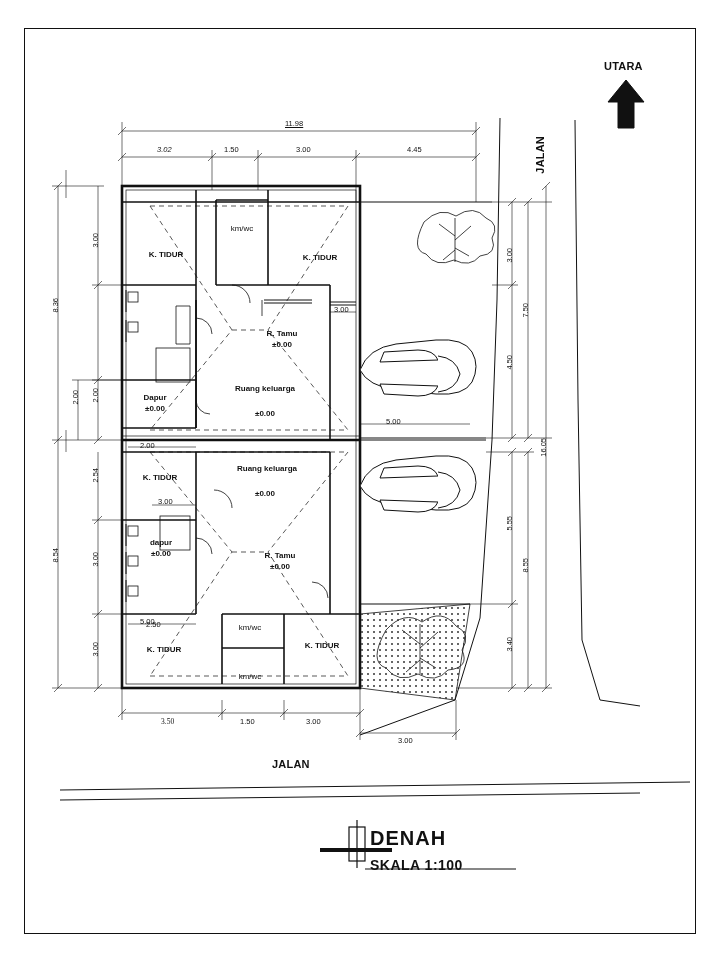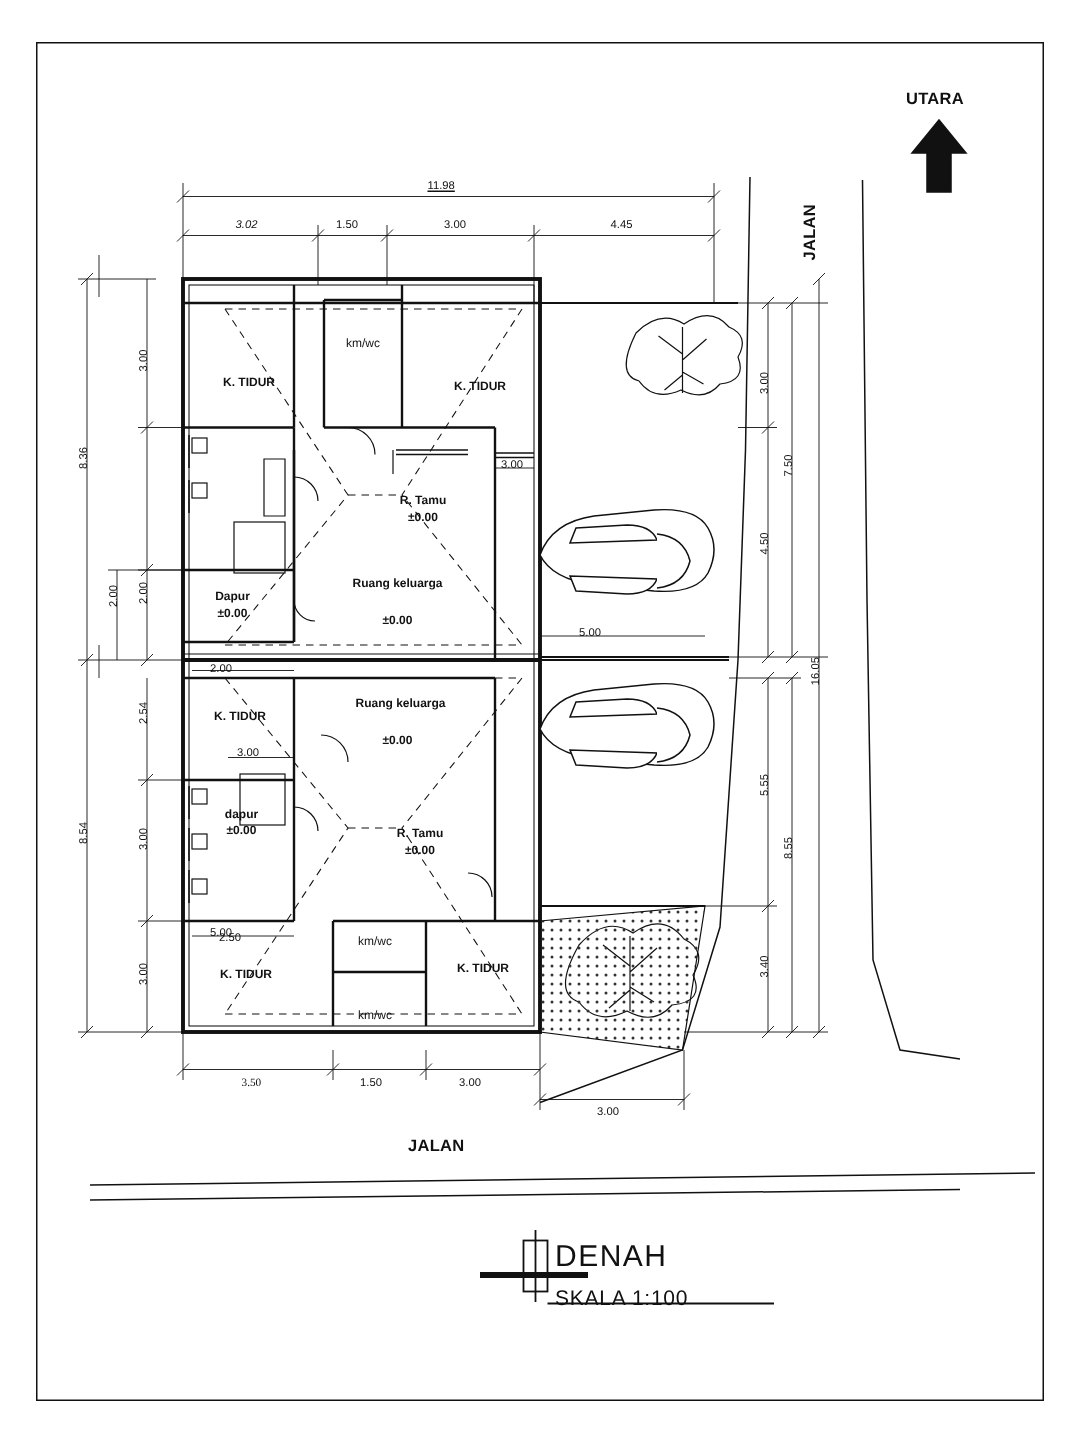--- a/index.html
+++ b/index.html
@@ -5,21 +5,21 @@
   html,body{margin:0;padding:0;background:#ffffff;}
   body{font-family:"Liberation Sans", sans-serif;}
   #page{position:relative;width:720px;height:961px;background:#fff;overflow:hidden;padding-left:36px;}
   #frame{position:absolute;left:24px;top:28px;width:672px;height:906px;border:1.5px solid #111;box-sizing:border-box;}
   .lbl{position:absolute;font-size:8px;color:#111;white-space:nowrap;letter-spacing:.2px;}
   .lbl.b{font-weight:bold;}
   .room{position:absolute;text-align:center;font-size:8px;font-weight:bold;line-height:1.15;color:#111;white-space:nowrap;}
   .dim{position:absolute;font-size:7.5px;color:#111;white-space:nowrap;}
   .vert{writing-mode:vertical-rl;transform:rotate(180deg);}
   svg{position:absolute;left:0;top:0;overflow:visible;}
-  .title-txt{position:absolute;font-weight:normal;color:#111;}
+  .title-txt{position:absolute;font-weight:bold;color:#111;}
 </style>
 </head>
 <body>
 
 <div id="page">
   <div id="frame"></div>
 
   <svg width="720" height="961">
     <defs>
       <pattern id="dots" width="6" height="6" patternUnits="userSpaceOnUse">

